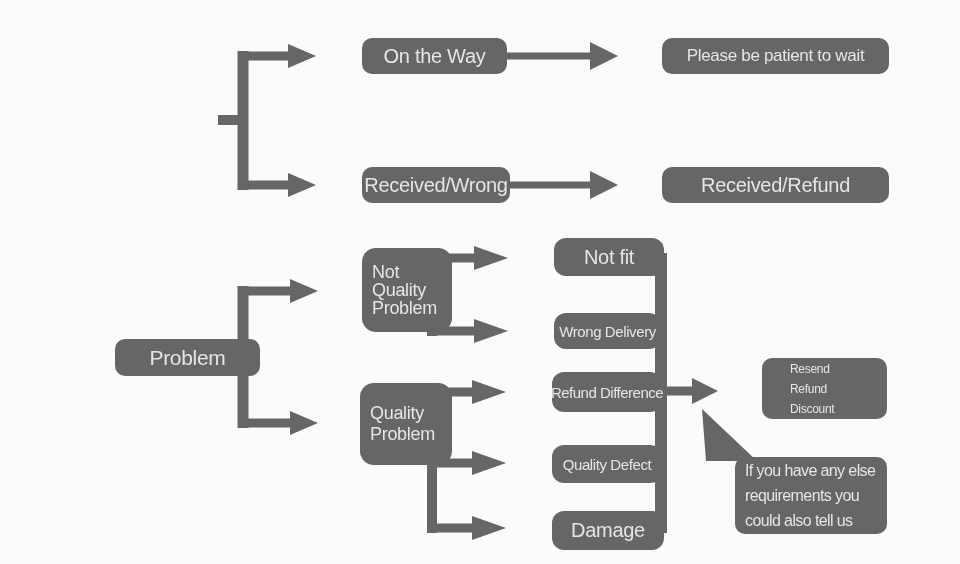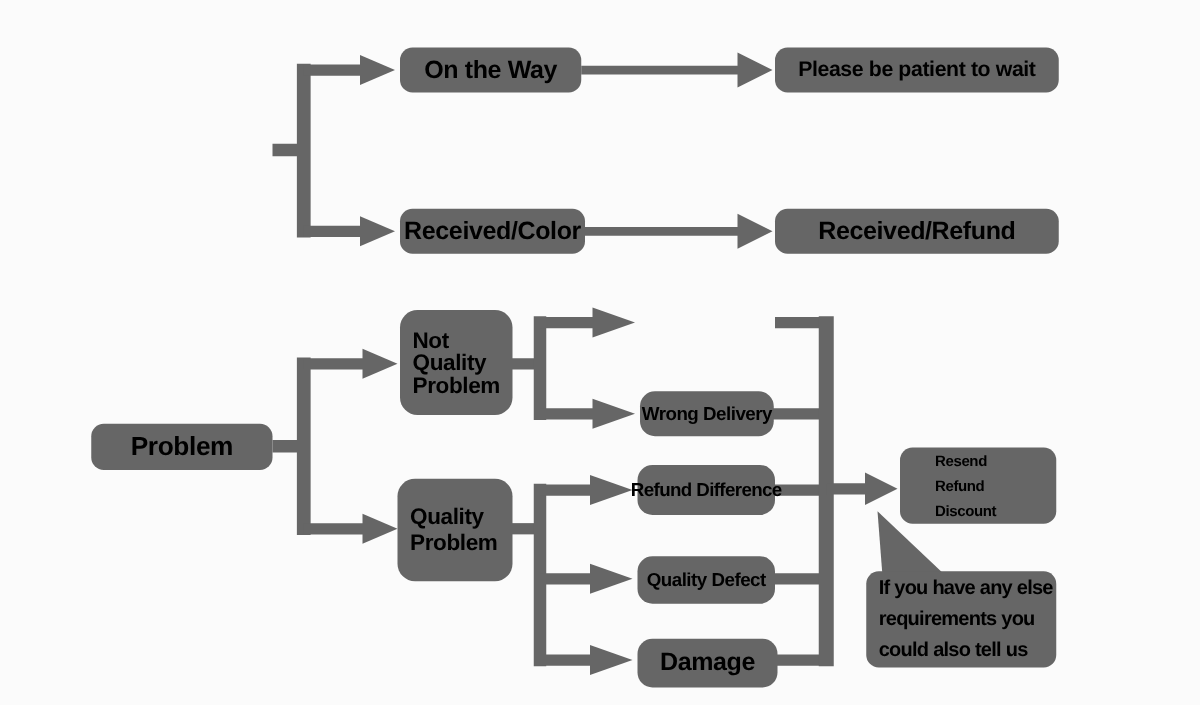--- a/index.html
+++ b/index.html
@@ -8,29 +8,30 @@
     background:#fbfbfb;
     font-family:"Liberation Sans", sans-serif;
     position:relative;
     overflow:hidden;
   }
   .canvas{position:absolute;left:0;top:0;width:960px;height:564px;}
   .wires{position:absolute;left:0;top:0;}
   .node{
     position:absolute;
     background:#666666;
-    color:#000000;
-    font-weight:bold;
+    color:#e5e5e5;
+    font-weight:normal;
     border-radius:10px;
     display:flex;
     align-items:center;
     justify-content:center;
     white-space:nowrap;
     box-sizing:border-box;
     letter-spacing:-0.3px;
+    margin-left:42px;
   }
   .node.l{flex-direction:column;align-items:flex-start;justify-content:center;}
   .ln{white-space:nowrap;}
   
   .n-notreceived{left:73px;top:101px;width:145px;height:37px;font-size:21px;}
   .n-ontheway{left:320px;top:38px;width:145px;height:36px;font-size:20px;}
   .n-pleasewait{left:620px;top:38px;width:227px;height:36px;font-size:17px;}
   .n-receivedlost{left:320px;top:167px;width:148px;height:36px;font-size:20px;}
   .n-receivedrefund{left:620px;top:167px;width:227px;height:36px;font-size:20px;}
   
@@ -96,36 +97,37 @@
       <polygon points="472,380 506,392 472,404"></polygon>
       <polygon points="472,451 506,463 472,475"></polygon>
       <polygon points="472,516 506,528 472,540"></polygon>
       <polygon points="692,378 718,391 692,404"></polygon>
       <polygon points="702,409 757,461 706,461"></polygon>
     </g>
   </svg>
 
   <div class="node n-ontheway">On the Way</div>
   <div class="node n-pleasewait">Please be patient to wait</div>
-  <div class="node n-receivedlost">Received/Color</div>
+  <div class="node n-receivedlost">Received/Wrong</div>
   <div class="node n-receivedrefund">Received/Refund</div>
 
   <div class="node n-received">Problem</div>
 
   <div class="node l n-nqp">
     <div class="ln">Not</div>
     <div class="ln">Quality</div>
     <div class="ln">Problem</div>
   </div>
 
   <div class="node l n-qp">
     <div class="ln">Quality</div>
     <div class="ln">Problem</div>
   </div>
 
+  <div class="node n-notfit">Not fit</div>
   <div class="node n-wrongdelivery">Wrong Delivery</div>
   <div class="node n-colordiff">Refund Difference</div>
   <div class="node n-qualitydefect">Quality Defect</div>
   <div class="node n-damage">Damage</div>
 
   <div class="node l n-resend">
     <div class="ln">Resend</div>
     <div class="ln">Refund</div>
     <div class="ln">Discount</div>
   </div>

